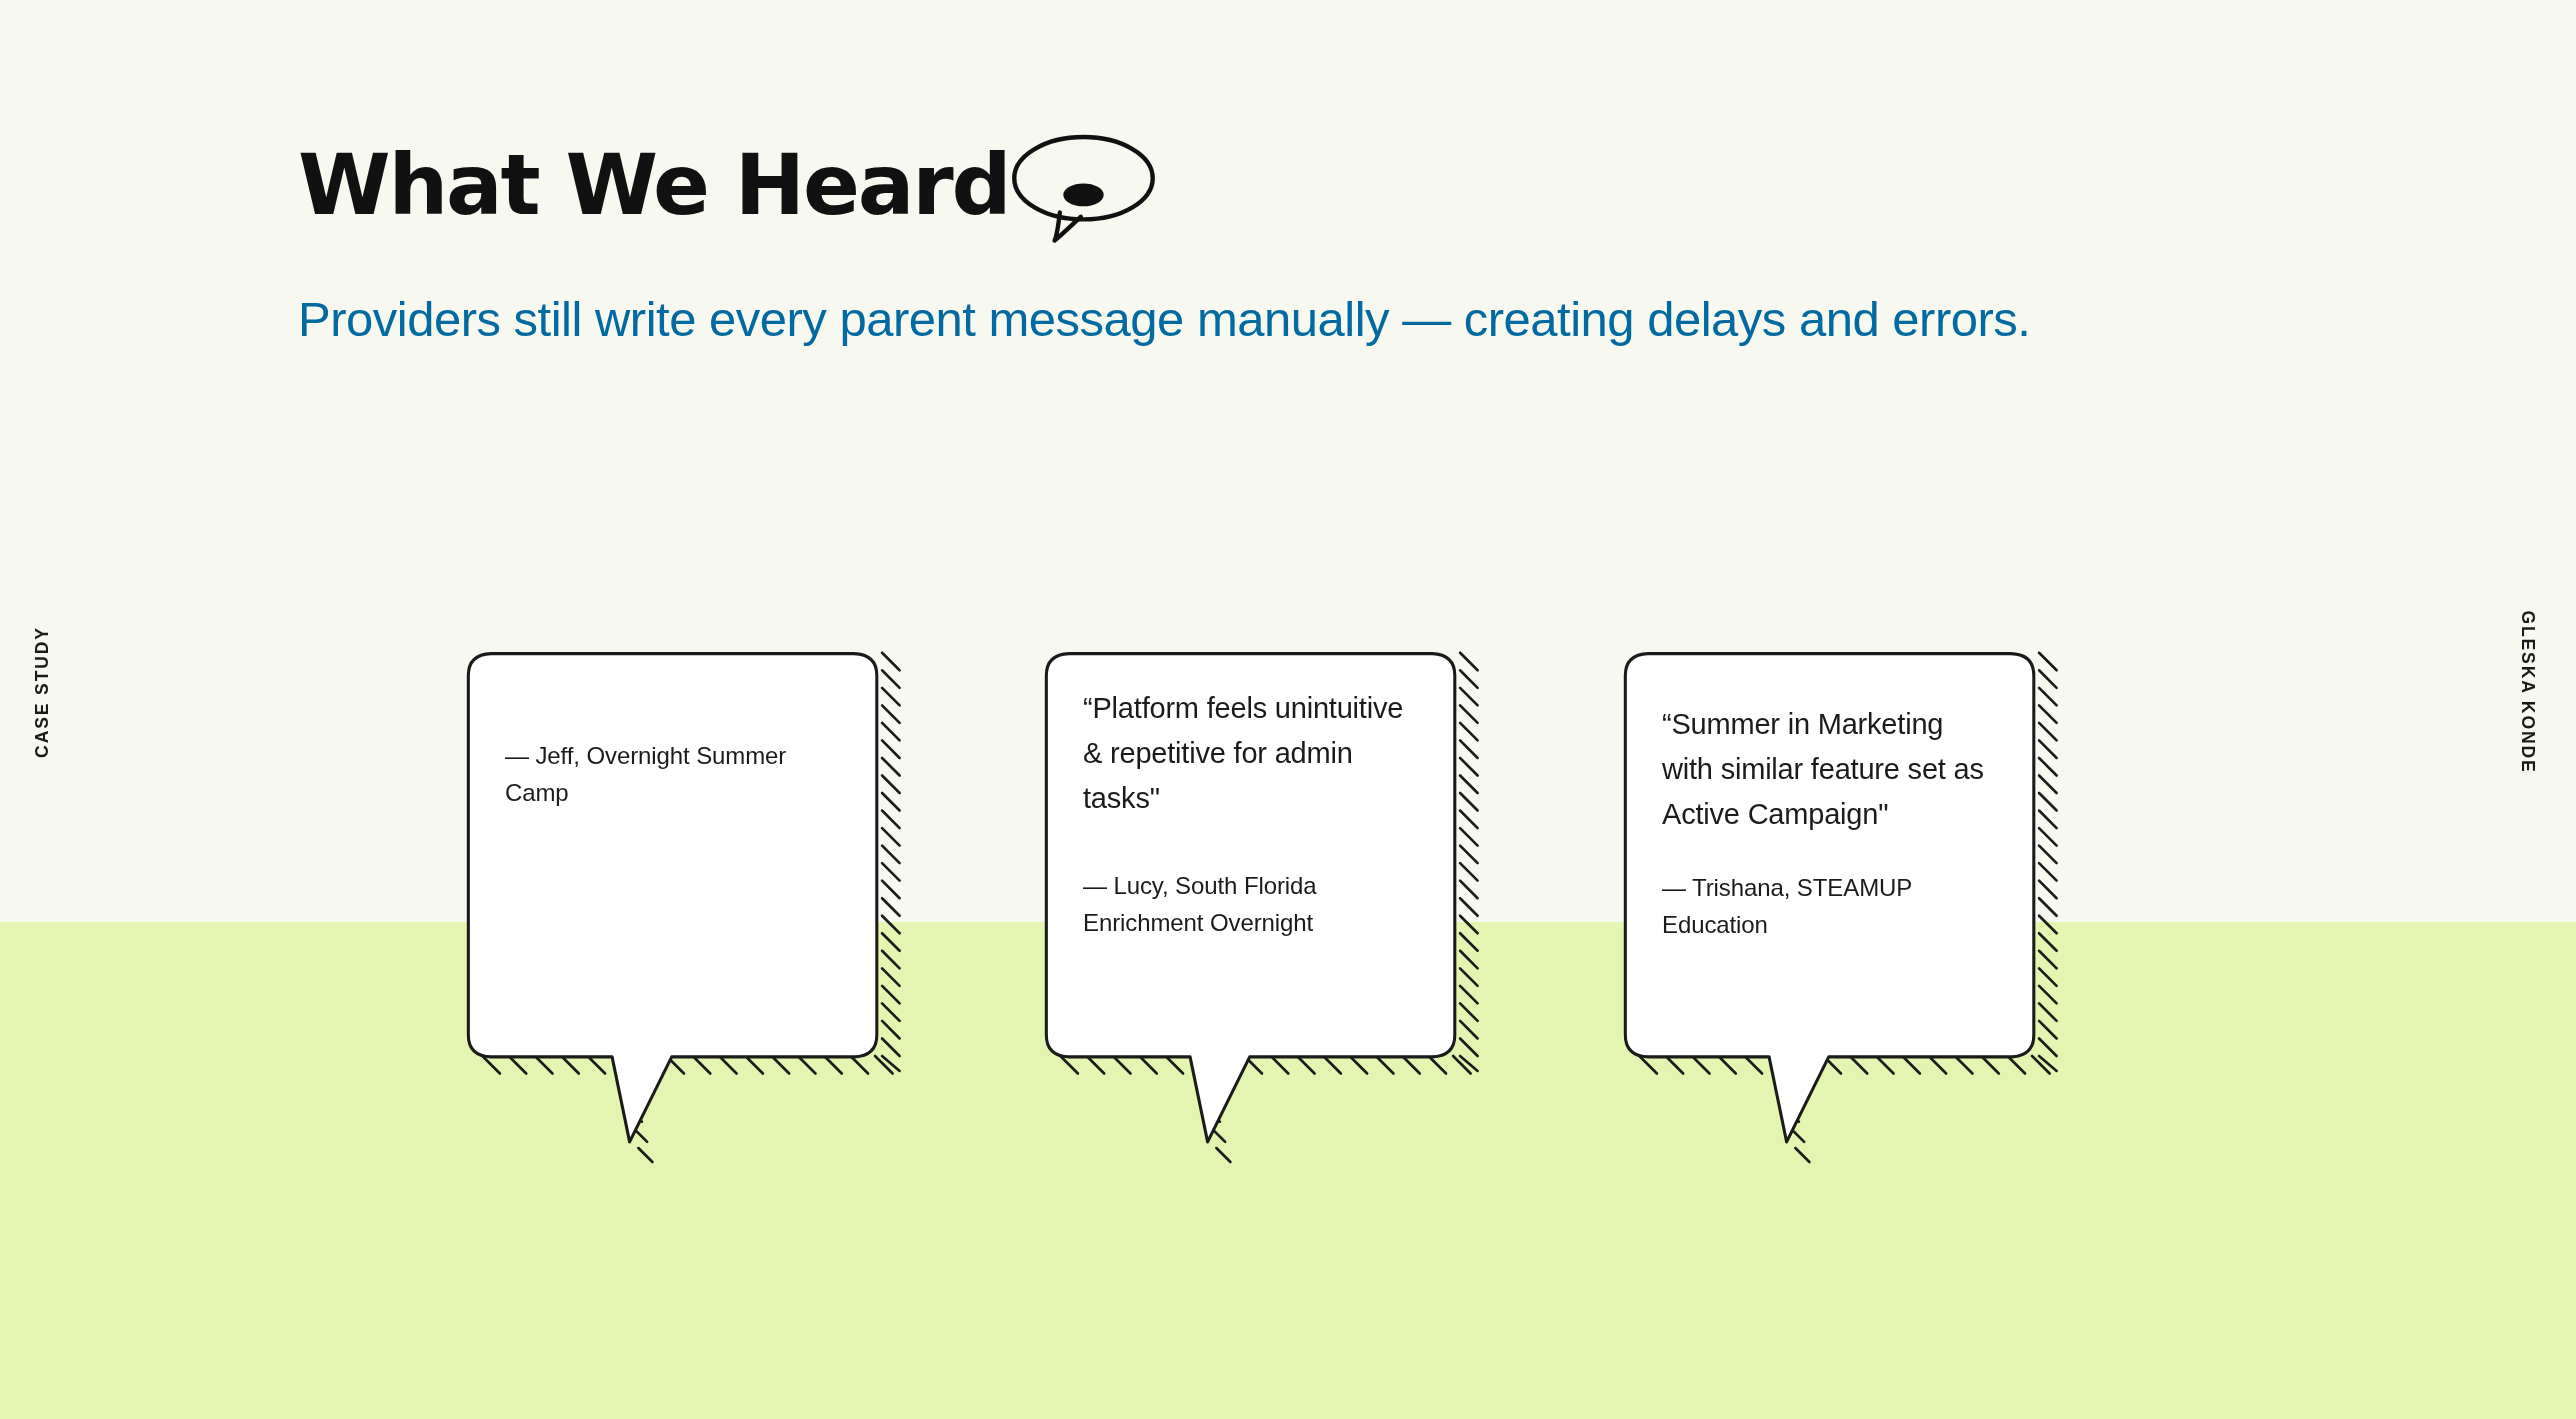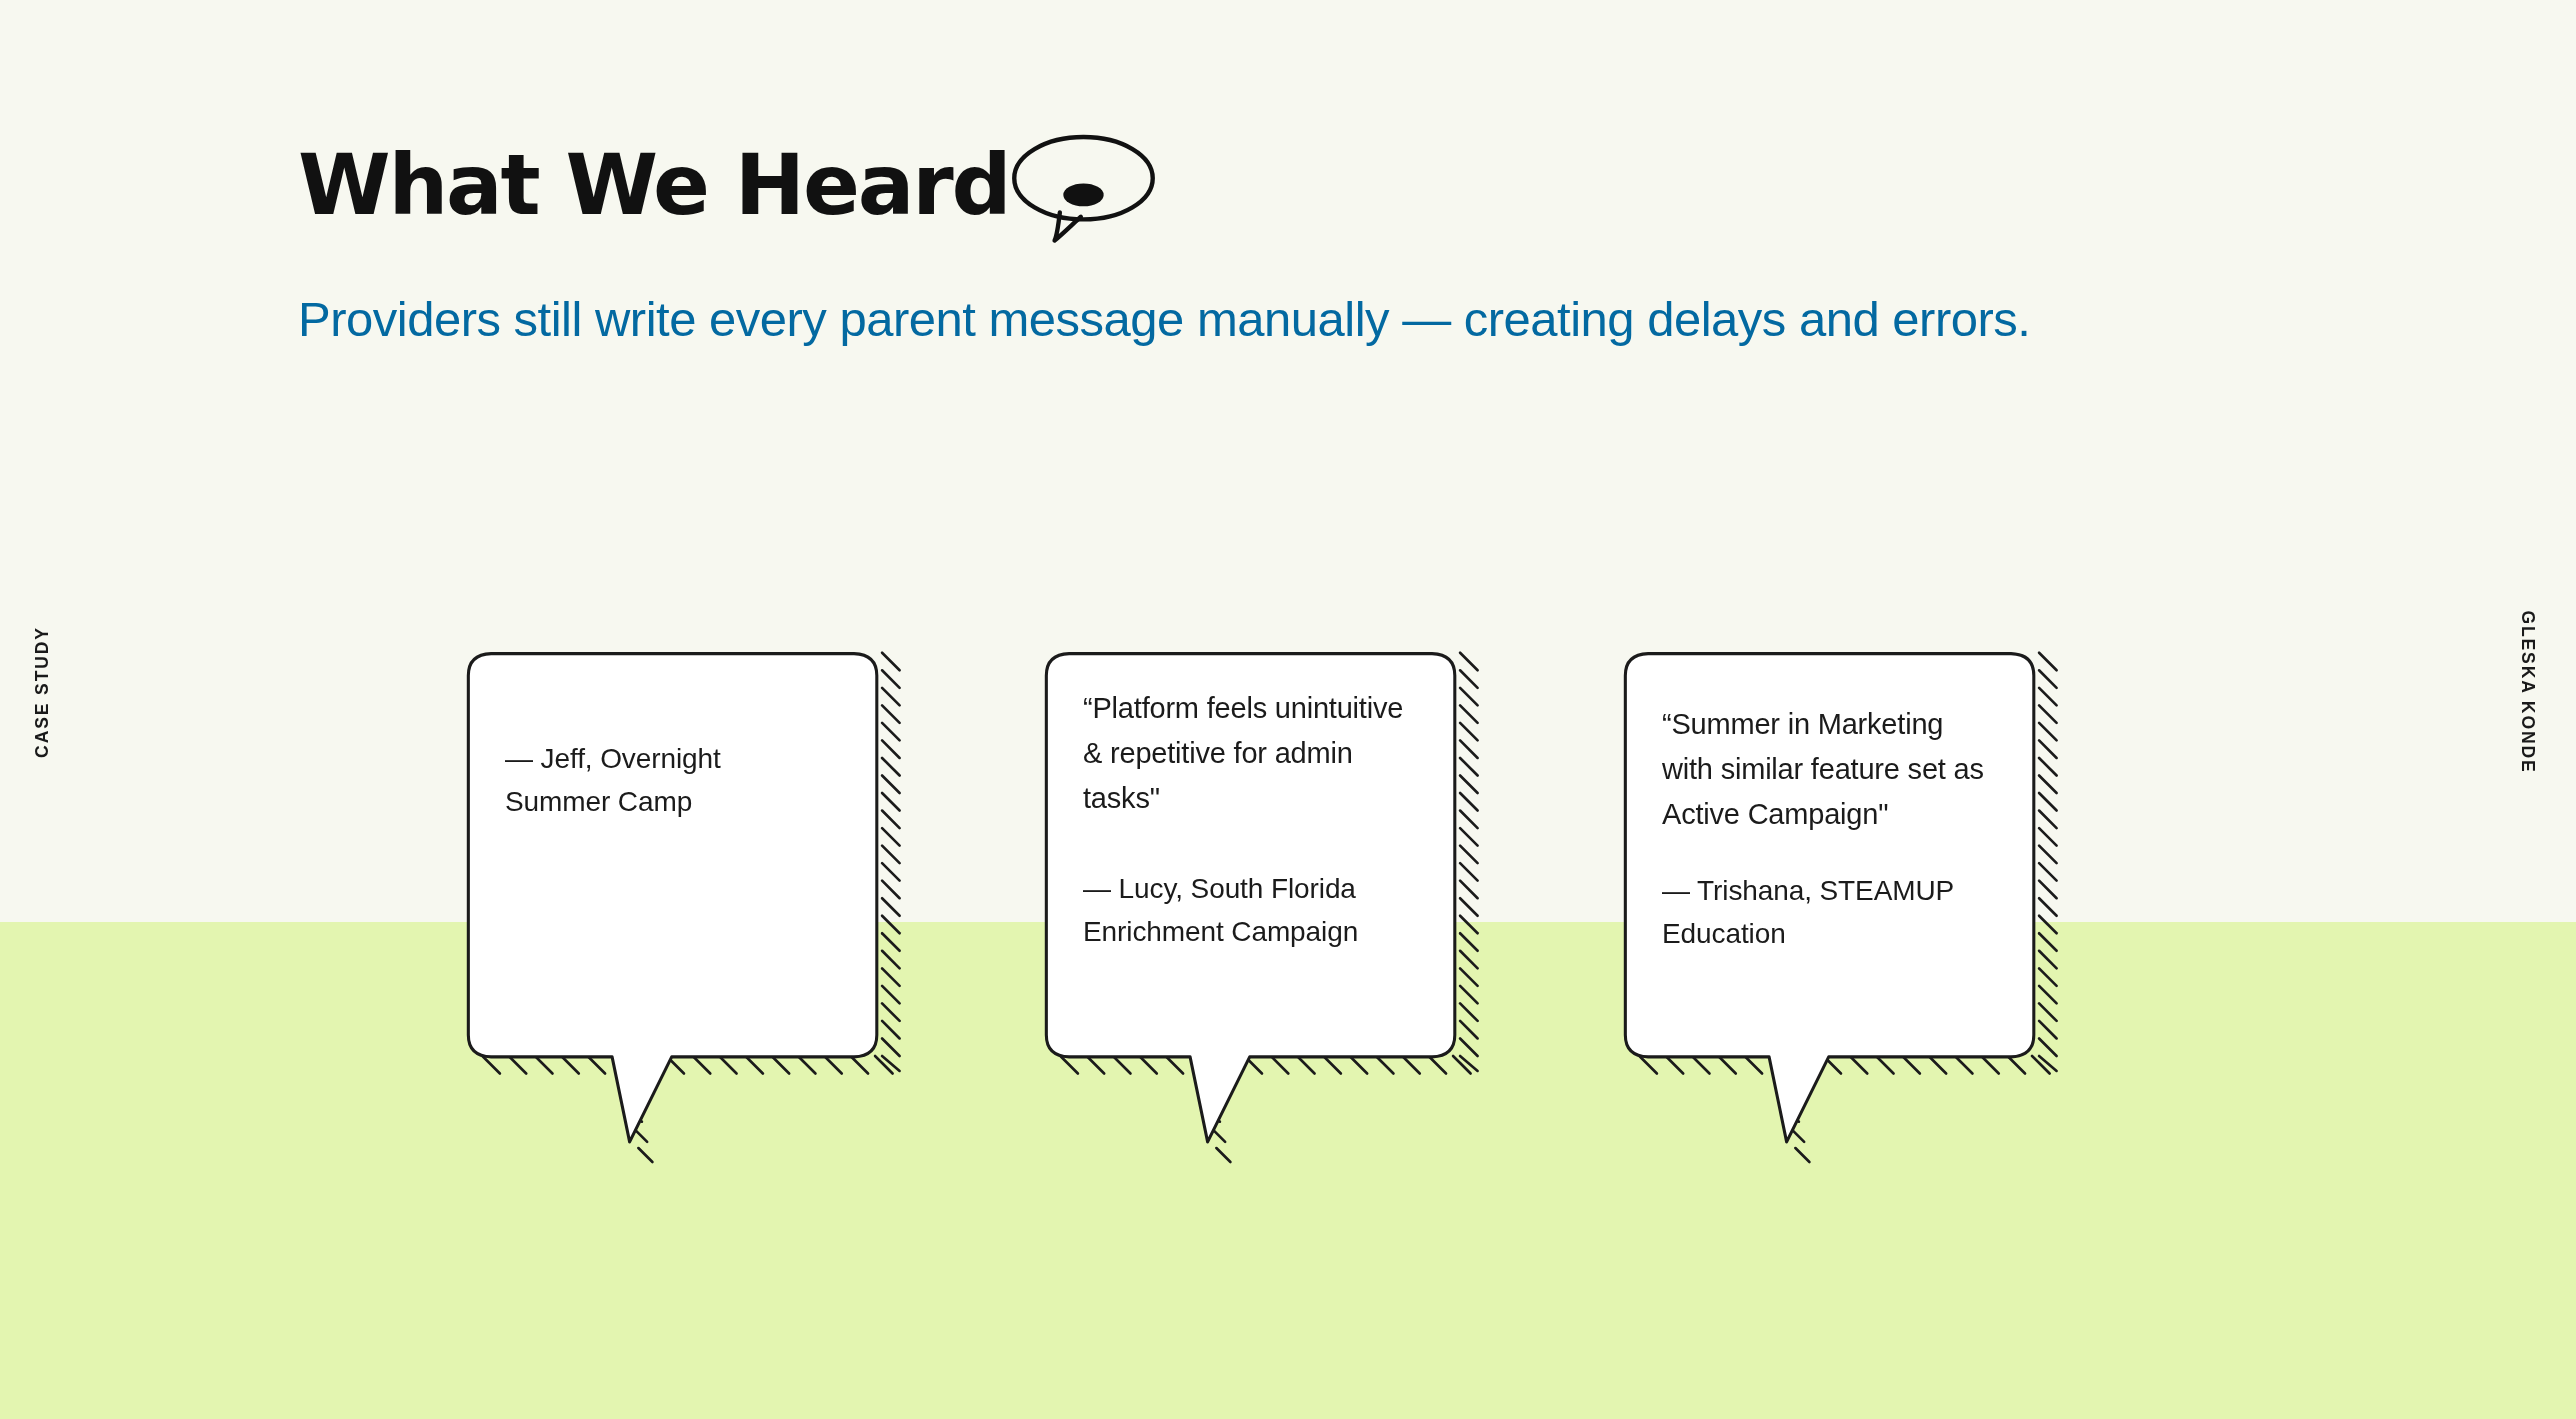--- a/index.html
+++ b/index.html
@@ -116,21 +116,21 @@
   }
   .quote {
     font-size: 29px;
     line-height: 1.55;
     color: #1b1b1b;
     letter-spacing: -0.2px;
     margin: 0;
   }
   .attrib {
     margin: 42px 0 0 0;
-    font-size: 28px;
+    font-size: 24px;
     line-height: 1.55;
     color: #1b1b1b;
     letter-spacing: -0.1px;
   }
   .card.c1 .card-text { padding-top: 42px; }
   .card.c1 .attrib { margin-top: 46px; }
   .card.c2 .card-text { padding-top: 58px; }
   .card.c2 .attrib { margin-top: 32px; }
 </style>
 </head>
@@ -258,21 +258,21 @@
           <line x1="478" y1="470" x2="498" y2="490"></line>
         <line x1="185" y1="500" x2="205" y2="520"></line>
           <line x1="192" y1="525" x2="212" y2="545"></line>
         <line x1="200" y1="550" x2="218" y2="568"></line>
           <line x1="208" y1="575" x2="224" y2="591"></line>
       </g>
       <path d="M14 36 Q14 12 40 11 L454 11 Q480 12 480 36 L480 446 Q480 470 454 471 L246 471 L198 568 L178 471 L40 471 Q14 470 14 446 Z" fill="#ffffff" stroke="#1b1b1b" stroke-width="3.5" stroke-linejoin="round"></path>
     </svg>
     <div class="card-text">
       <p class="quote">“Platform feels unintuitive &amp; repetitive for admin tasks"</p>
-      <p class="attrib">— Lucy, South Florida Enrichment Campaign</p>
+      <p class="attrib">— Lucy, South Florida Enrichment Overnight</p>
     </div>
   </div>
 
   <div class="card c2">
     <svg class="card-svg" width="491" height="561" viewBox="0 0 560 640" xmlns="http://www.w3.org/2000/svg">
       <g stroke="#1b1b1b" stroke-width="3" fill="none" stroke-linecap="round">
         <line x1="486" y1="10" x2="506" y2="30"></line>
           <line x1="486" y1="30" x2="506" y2="50"></line>
         <line x1="486" y1="50" x2="506" y2="70"></line>
           <line x1="486" y1="70" x2="506" y2="90"></line>

